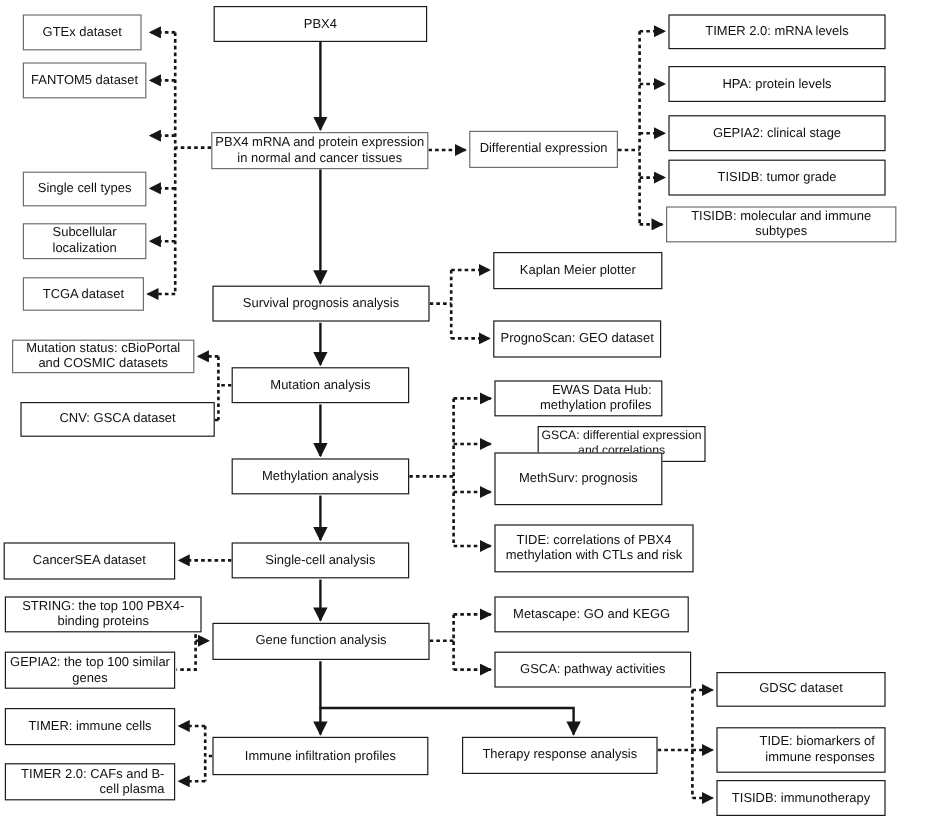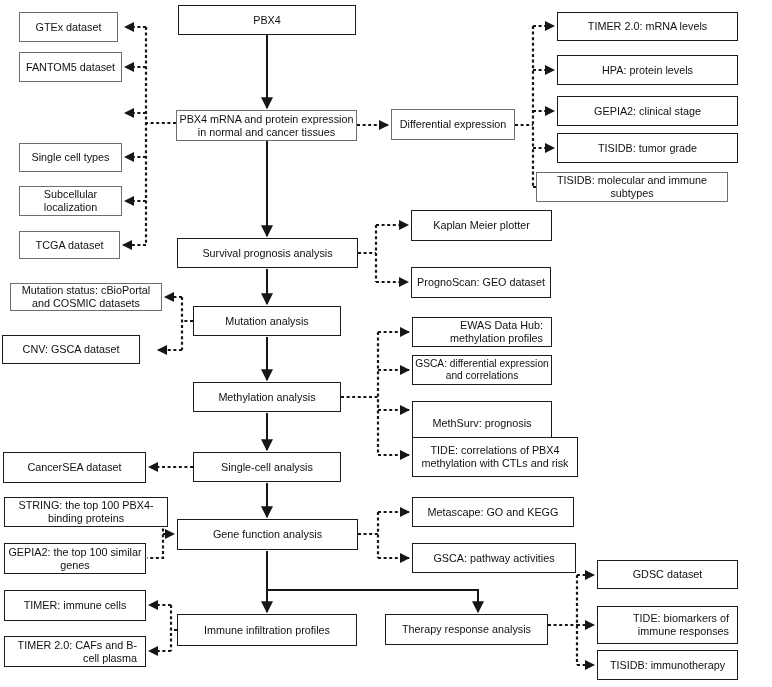--- a/index.html
+++ b/index.html
@@ -7,21 +7,21 @@
     position:relative; width:772px; height:687px; background:#ffffff;
     font-family:"Liberation Sans", sans-serif; color:#111;
   }
   #connectors { position:absolute; left:0; top:0; }
   .box {
     position:absolute; box-sizing:border-box; background:#ffffff;
     border:1.6px solid #1c1c1c; display:flex; align-items:center; justify-content:center;
     text-align:center; font-size:10.8px; line-height:1.16; padding:0 2px; color:#111;
   }
   .box.g { border-color:#6f6f6f; }
-  .box.tight { font-size:10.2px; }
+  .box.tight { font-size:10.2px;margin-left:36px; }
   .box.pad8 { padding:0 8px;text-align:right; }
   .s { stroke:#161616; stroke-width:2; fill:none; }
   .d { stroke:#161616; stroke-width:2.2; fill:none; stroke-dasharray:3 2.6; }
 </style>
 </head>
 <body>
 
 <div id="canvas">
 
   <svg id="connectors" width="772" height="687" viewBox="0 0 772 687">
@@ -91,21 +91,21 @@
     <path class="d" d="M577 625 H594" marker-end="url(#arrD)"></path>
     <path class="d" d="M577 665 H594" marker-end="url(#arrD)"></path>
   </svg>
 
   <div class="box g" style="left:19px;top:12px;width:99px;height:30px">GTEx dataset</div>
   <div class="box g" style="left:19px;top:52px;width:103px;height:30px">FANTOM5 dataset</div>
   <div class="box g" style="left:19px;top:143px;width:103px;height:29px">Single cell types</div>
   <div class="box g" style="left:19px;top:186px;width:103px;height:30px">Subcellular localization</div>
   <div class="box g" style="left:19px;top:231px;width:101px;height:28px">TCGA dataset</div>
   <div class="box g" style="left:10px;top:283px;width:152px;height:28px">Mutation status: cBioPortal and COSMIC datasets</div>
-  <div class="box" style="left:2px;top:335px;width:138px;height:29px">CNV: GSCA dataset</div>
+  <div class="box" style="left:17px;top:335px;width:162px;height:29px">CNV: GSCA dataset</div>
   <div class="box" style="left:3px;top:452px;width:143px;height:31px">CancerSEA dataset</div>
   <div class="box" style="left:4px;top:497px;width:164px;height:30px">STRING: the top 100 PBX4-binding proteins</div>
   <div class="box" style="left:4px;top:543px;width:142px;height:31px">GEPIA2: the top 100 similar genes</div>
   <div class="box" style="left:4px;top:590px;width:142px;height:31px">TIMER: immune cells</div>
   <div class="box pad8" style="left:4px;top:636px;width:142px;height:31px">TIMER 2.0: CAFs and B-cell plasma</div>
 
   <div class="box" style="left:178px;top:5px;width:178px;height:30px">PBX4</div>
   <div class="box g" style="left:176px;top:110px;width:181px;height:31px">PBX4 mRNA and protein expression in normal and cancer tissues</div>
   <div class="box" style="left:177px;top:238px;width:181px;height:30px">Survival prognosis analysis</div>
   <div class="box" style="left:193px;top:306px;width:148px;height:30px">Mutation analysis</div>
@@ -113,26 +113,26 @@
   <div class="box" style="left:193px;top:452px;width:148px;height:30px">Single-cell analysis</div>
   <div class="box" style="left:177px;top:519px;width:181px;height:31px">Gene function analysis</div>
   <div class="box" style="left:177px;top:614px;width:180px;height:32px">Immune infiltration profiles</div>
   <div class="box" style="left:385px;top:614px;width:163px;height:31px">Therapy response analysis</div>
 
   <div class="box g" style="left:391px;top:109px;width:124px;height:31px">Differential expression</div>
   <div class="box" style="left:557px;top:12px;width:181px;height:29px">TIMER 2.0: mRNA levels</div>
   <div class="box" style="left:557px;top:55px;width:181px;height:30px">HPA: protein levels</div>
   <div class="box" style="left:557px;top:96px;width:181px;height:30px">GEPIA2: clinical stage</div>
   <div class="box" style="left:557px;top:133px;width:181px;height:30px">TISIDB: tumor grade</div>
-  <div class="box g" style="left:536px;top:172px;width:192px;height:30px">TISIDB: molecular and immune subtypes</div>
+  <div class="box g" style="left:555px;top:172px;width:192px;height:30px">TISIDB: molecular and immune subtypes</div>
   <div class="box" style="left:411px;top:210px;width:141px;height:31px">Kaplan Meier plotter</div>
   <div class="box" style="left:411px;top:267px;width:140px;height:31px">PrognoScan: GEO dataset</div>
   <div class="box pad8" style="left:412px;top:317px;width:140px;height:30px">EWAS Data Hub: methylation profiles</div>
   <div class="box tight" style="left:412px;top:355px;width:140px;height:30px">GSCA: differential expression and correlations</div>
-  <div class="box" style="left:412px;top:401px;width:140px;height:44px">MethSurv: prognosis</div>
+  <div class="box" style="left:412px;top:377px;width:140px;height:44px">MethSurv: prognosis</div>
   <div class="box" style="left:412px;top:437px;width:166px;height:40px">TIDE: correlations of PBX4 methylation with CTLs and risk</div>
   <div class="box" style="left:412px;top:497px;width:162px;height:30px">Metascape: GO and KEGG</div>
   <div class="box" style="left:412px;top:543px;width:164px;height:30px">GSCA: pathway activities</div>
   <div class="box" style="left:597px;top:560px;width:141px;height:29px">GDSC dataset</div>
   <div class="box pad8" style="left:597px;top:606px;width:141px;height:38px">TIDE: biomarkers of immune responses</div>
   <div class="box" style="left:597px;top:650px;width:141px;height:30px">TISIDB: immunotherapy</div>
 
 </div>
 
 </body></html>

